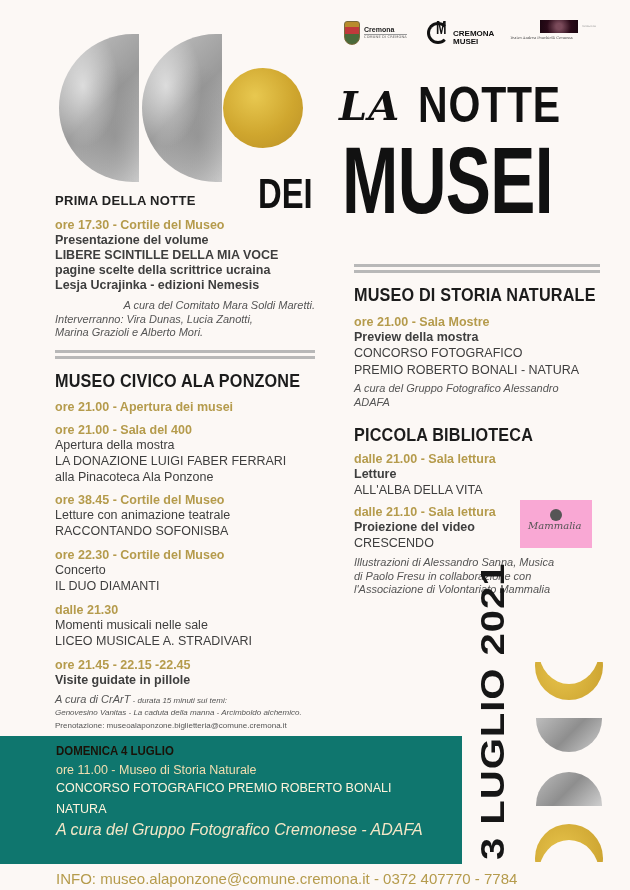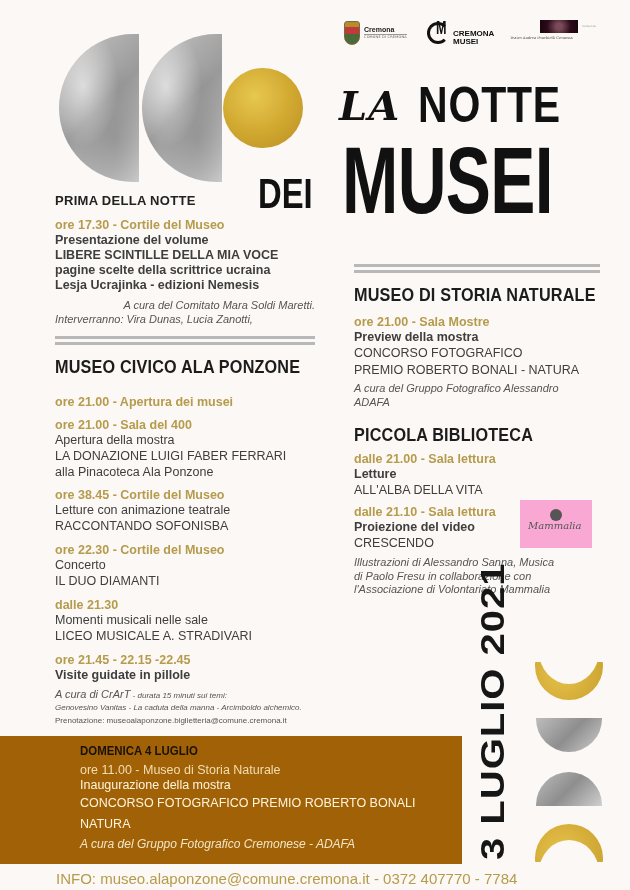--- a/index.html
+++ b/index.html
@@ -61,26 +61,26 @@
     .event { margin-top: 8px; }
     .event:first-child { margin-top: 0; }
 
     .dbl-rule { height: 9px; border-top: 3px solid #b8b8b8; border-bottom: 3px solid #b8b8b8; }
 
     
     .col-left { left: 55px; top: 193px; width: 260px; }
     .col-right { left: 354px; top: 258px; width: 250px; margin-top: 6px; }
 
     
-    .gold-band { left: 0; top: 736px; width: 462px; height: 128px; background: #a16207; padding: 7px 0 0 80px; }
+    .gold-band { left: 0; top: 736px; width: 462px; height: 128px; background: #0f766e; padding: 7px 0 0 56px; }
     .gold-band .band-title { font-family: "Liberation Sans", sans-serif; font-size: 13px; font-weight: bold; color: #1a1208; transform: scaleX(0.88); transform-origin: left; }
     .gold-band .band-time { font-family: "Liberation Sans", sans-serif; font-size: 12.5px; color: #f2deb0; line-height: 15px; margin-top: 5px; }
     .gold-band .band-line { font-family: "Liberation Sans", sans-serif; font-size: 12.5px; color: #fff4dc; line-height: 15px; white-space: nowrap; }
     .gold-band .band-caps { font-family: "Liberation Sans", sans-serif; font-size: 12.5px; color: #fff4dc; line-height: 21px; white-space: nowrap; }
-    .gold-band .band-italic { font-family: "Liberation Sans", sans-serif; font-style: italic; font-size: 12px; color: #f3e6c6; line-height: 19px; white-space: nowrap; }
+    .gold-band .band-italic { font-family: "Liberation Sans", sans-serif; font-style: italic; font-size: 16px; color: #f3e6c6; line-height: 19px; white-space: nowrap; }
 
     .info { left: 56px; top: 870px; font-family: "Liberation Sans", sans-serif; font-size: 15px; color: #b59b4c; white-space: nowrap; }
 
     
     .vertical-date { left: 470px; top: 860px; transform: rotate(-90deg); transform-origin: left top; font-family: "Liberation Sans", sans-serif; font-weight: bold; font-size: 40px; color: #161616; white-space: nowrap; letter-spacing: 1px; }
     .vertical-date span { display: inline-block; transform: scaleY(0.82); }
 
     
     .crescent { width: 68px; height: 40px; overflow: hidden; position: absolute; }
     .crescent-top { left: 535px; top: 662px; }
@@ -138,28 +138,29 @@
 <div class="abs col-left">
   <div>
     <div class="section-label">PRIMA DELLA NOTTE</div>
     <div class="time" style="margin-top:10px;">ore 17.30 - Cortile del Museo</div>
     <div class="line bold">Presentazione del volume</div>
     <div class="line bold">LIBERE SCINTILLE DELLA MIA VOCE</div>
     <div class="line bold">pagine scelte della scrittrice ucraina</div>
     <div class="line bold">Lesja Ucrajinka - edizioni Nemesis</div>
     <div class="italic" style="margin-top:6px;text-align:right;">A cura del Comitato Mara Soldi Maretti.</div>
     <div class="italic">Interverranno: Vira Dunas, Lucia Zanotti,</div>
+    <div class="italic">Marina Grazioli e Alberto Mori.</div>
   </div>
 
   <div class="dbl-rule" style="margin-top:10px;"></div>
 
   <div style="margin-top:12px;">
     <div class="section-title">MUSEO CIVICO ALA PONZONE</div>
 
-    <div class="event" style="margin-top:17px;">
+    <div class="event" style="margin-top:8px;">
       <div class="time">ore 21.00 - Apertura dei musei</div>
     </div>
     <div class="event">
       <div class="time">ore 21.00 - Sala del 400</div>
       <div class="line">Apertura della mostra</div>
       <div class="line caps">LA DONAZIONE LUIGI FABER FERRARI</div>
       <div class="line">alla Pinacoteca Ala Ponzone</div>
     </div>
     <div class="event">
       <div class="time">ore 38.45 - Cortile del Museo</div>
@@ -220,21 +221,20 @@
 </div>
 
 <div class="abs mammalia">
   <div class="heart"></div>
   <div class="word">Mammalia</div>
 </div>
 
 <div class="abs gold-band">
   <div class="band-title">DOMENICA 4 LUGLIO</div>
   <div class="band-time">ore 11.00 - Museo di Storia Naturale</div>
-  <div class="band-line">Inaugurazione della mostra</div>
   <div class="band-caps">CONCORSO FOTOGRAFICO PREMIO ROBERTO BONALI</div>
   <div class="band-caps">NATURA</div>
   <div class="band-italic">A cura del Gruppo Fotografico Cremonese  - ADAFA</div>
 </div>
 
 <div class="abs info">INFO: museo.alaponzone@comune.cremona.it - 0372 407770 - 7784</div>
 
 <div class="abs vertical-date"><span>3 LUGLIO 2021</span></div>
 
 <div class="crescent crescent-top"></div>

